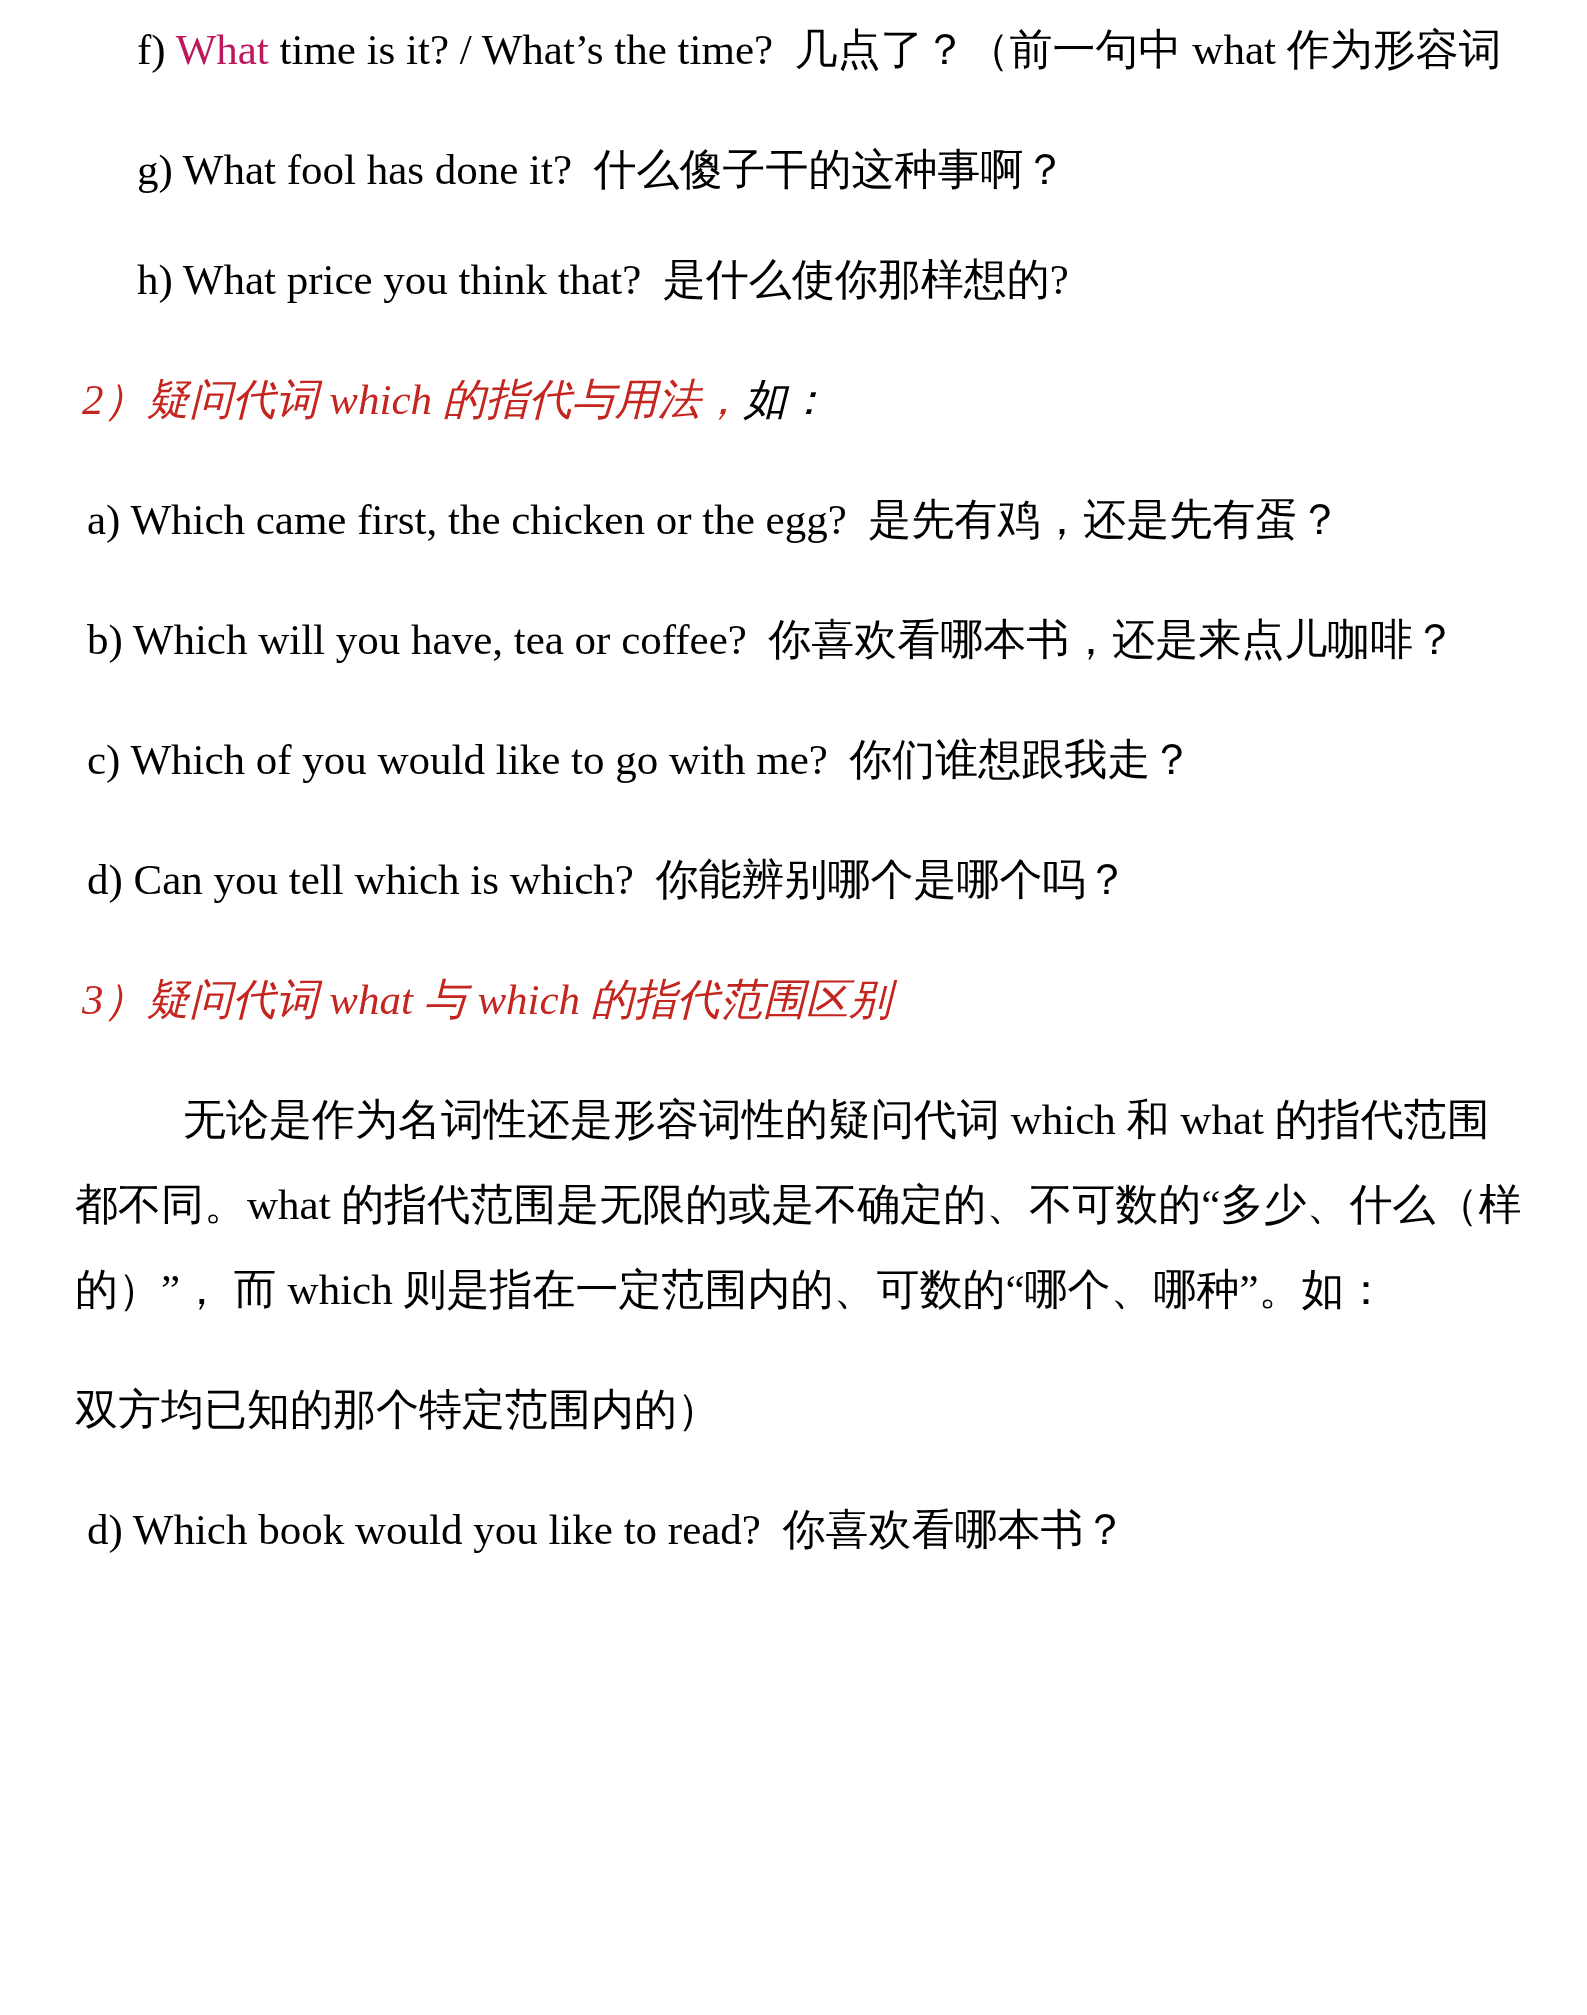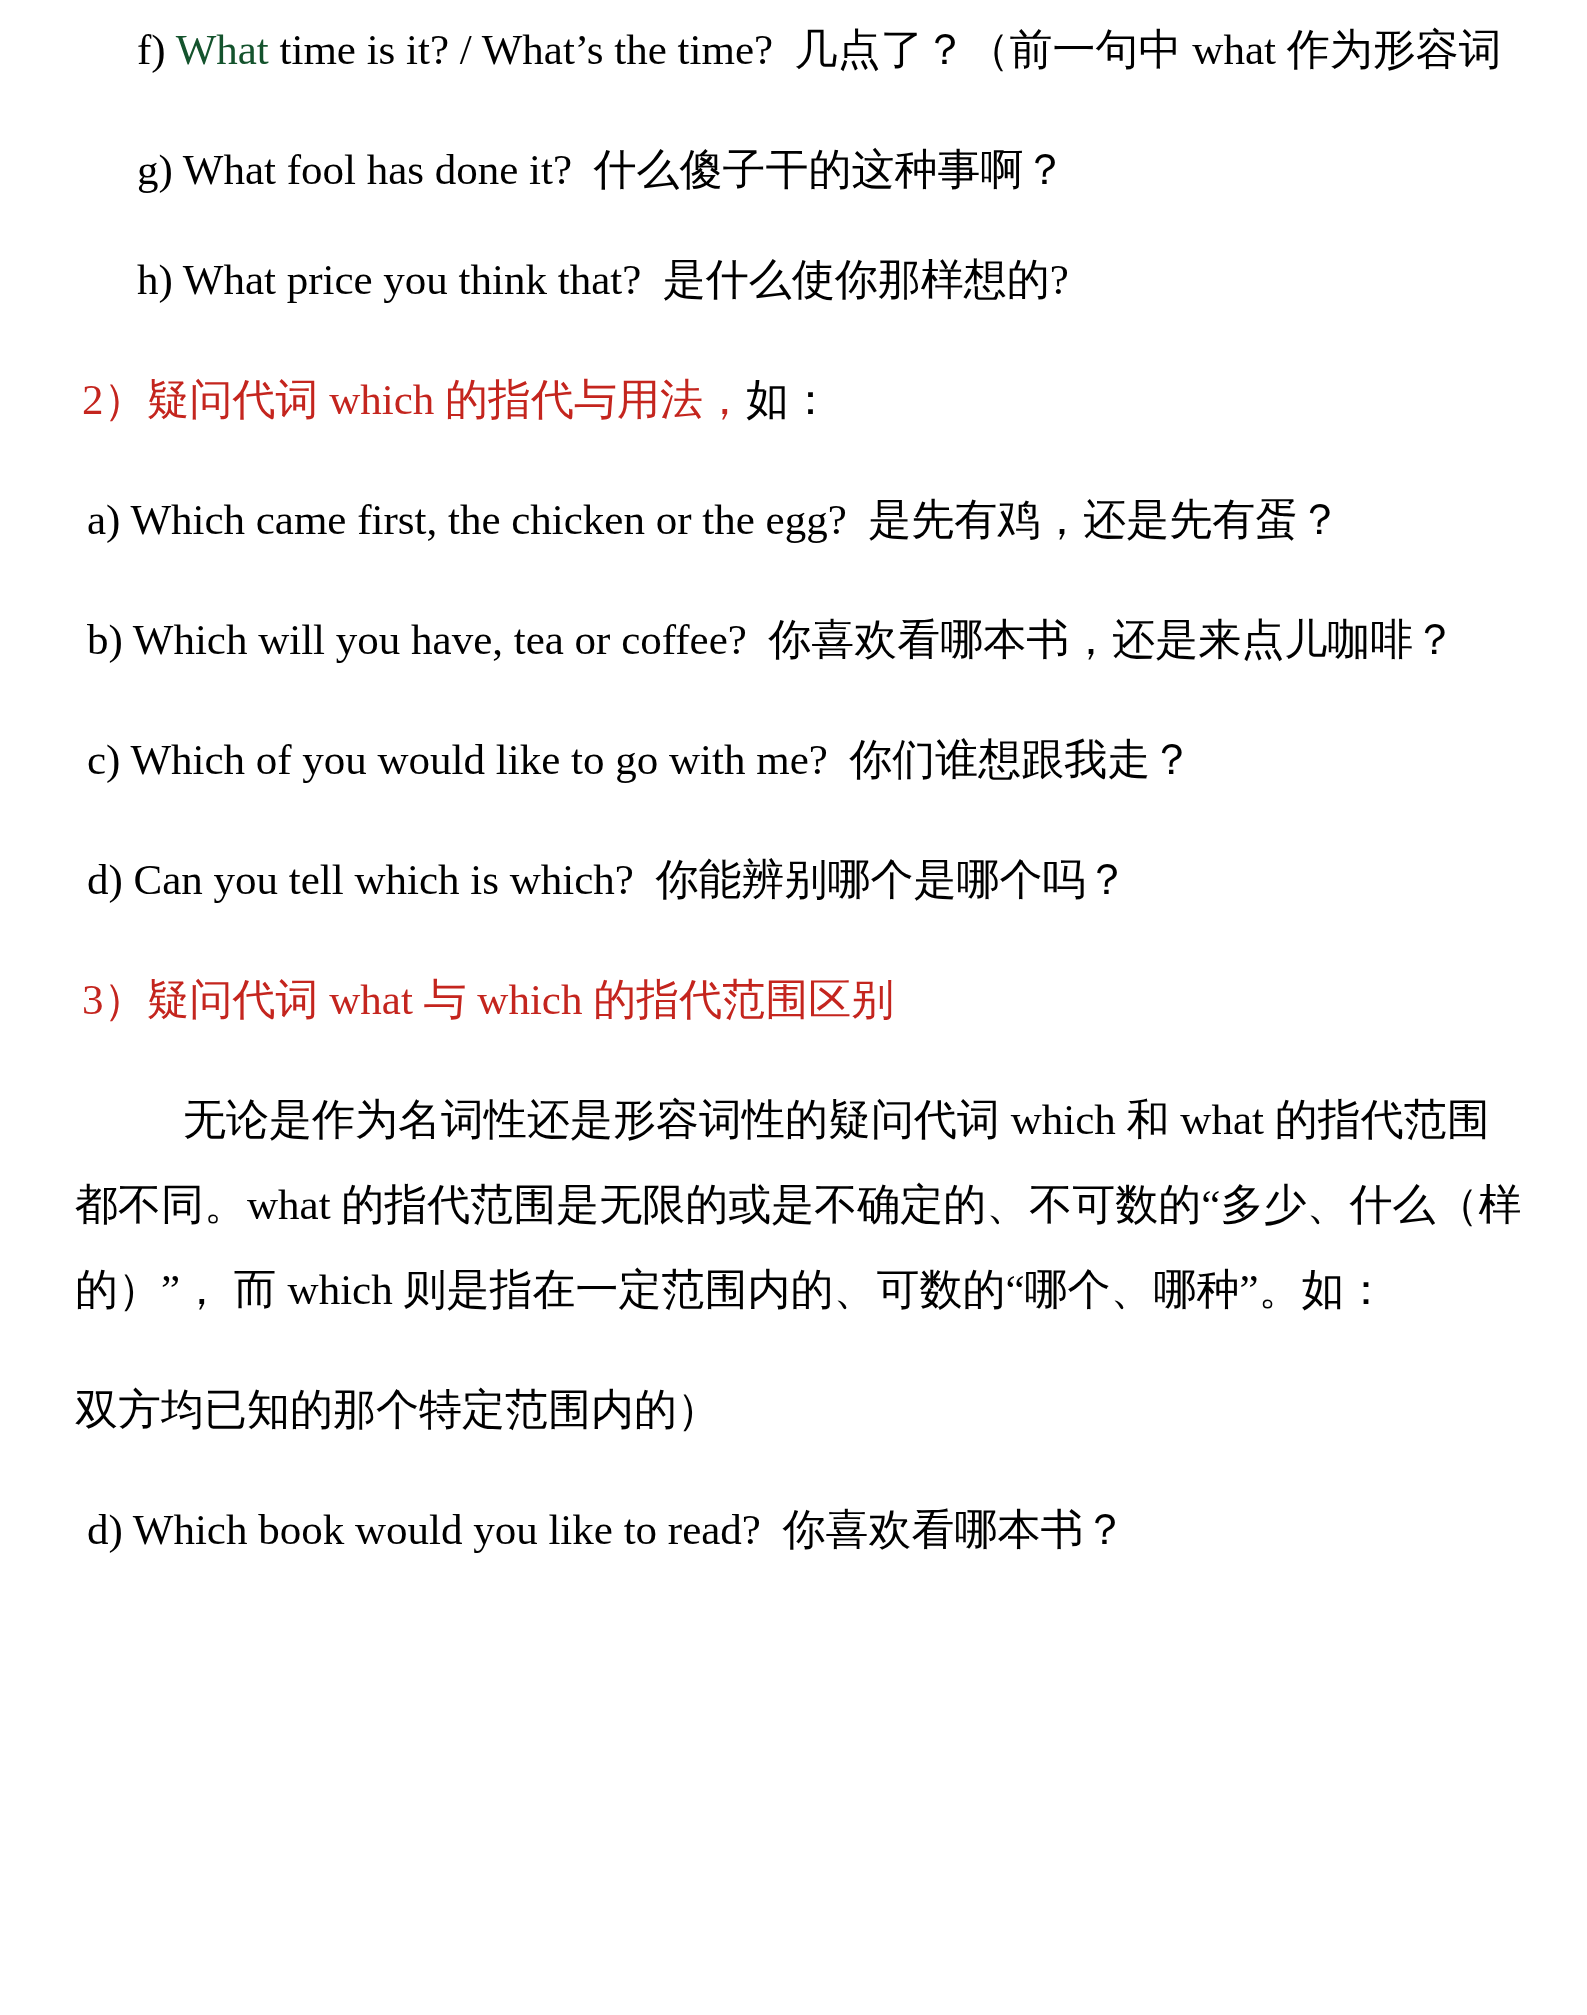--- a/index.html
+++ b/index.html
@@ -11,29 +11,29 @@
     padding: 7px 60px 0 75px;
     background: #ffffff;
     color: #000000;
     font-family: "Liberation Serif", "DejaVu Serif", serif;
     font-size: 43px;
     line-height: 85px;
     overflow: hidden;
   }
   .block { margin: 0 0 35px 0; }
   .line { white-space: pre; }
-  .red  { color: #14532d; }
+  .red  { color: #be185d; }
   .heading .line { color: #c4251e; }
   .heading .black { color: #000000; }
 
   
   .ind-example-1 { padding-left: 62px; }   
   .ind-cont-f    { padding-left: 22px; }   
   .ind-item      { padding-left: 12px; }   
-  .ind-heading   { padding-left: 7px; }    
+  .ind-heading   { padding-left: 7px; font-style: italic; }    
   .ind-para      { padding-left: 108px; }  
   .gap-g { margin-top: 20px; margin-bottom: 25px; }
 </style>
 </head>
 <body>
 
 <div class="page">
 
   <div class="block">
     <div class="line ind-example-1"><span>f) </span><span class="red">What</span><span> time is it? / What’s the time?  几点了？（前一句中 what 作为形容词</span></div>

